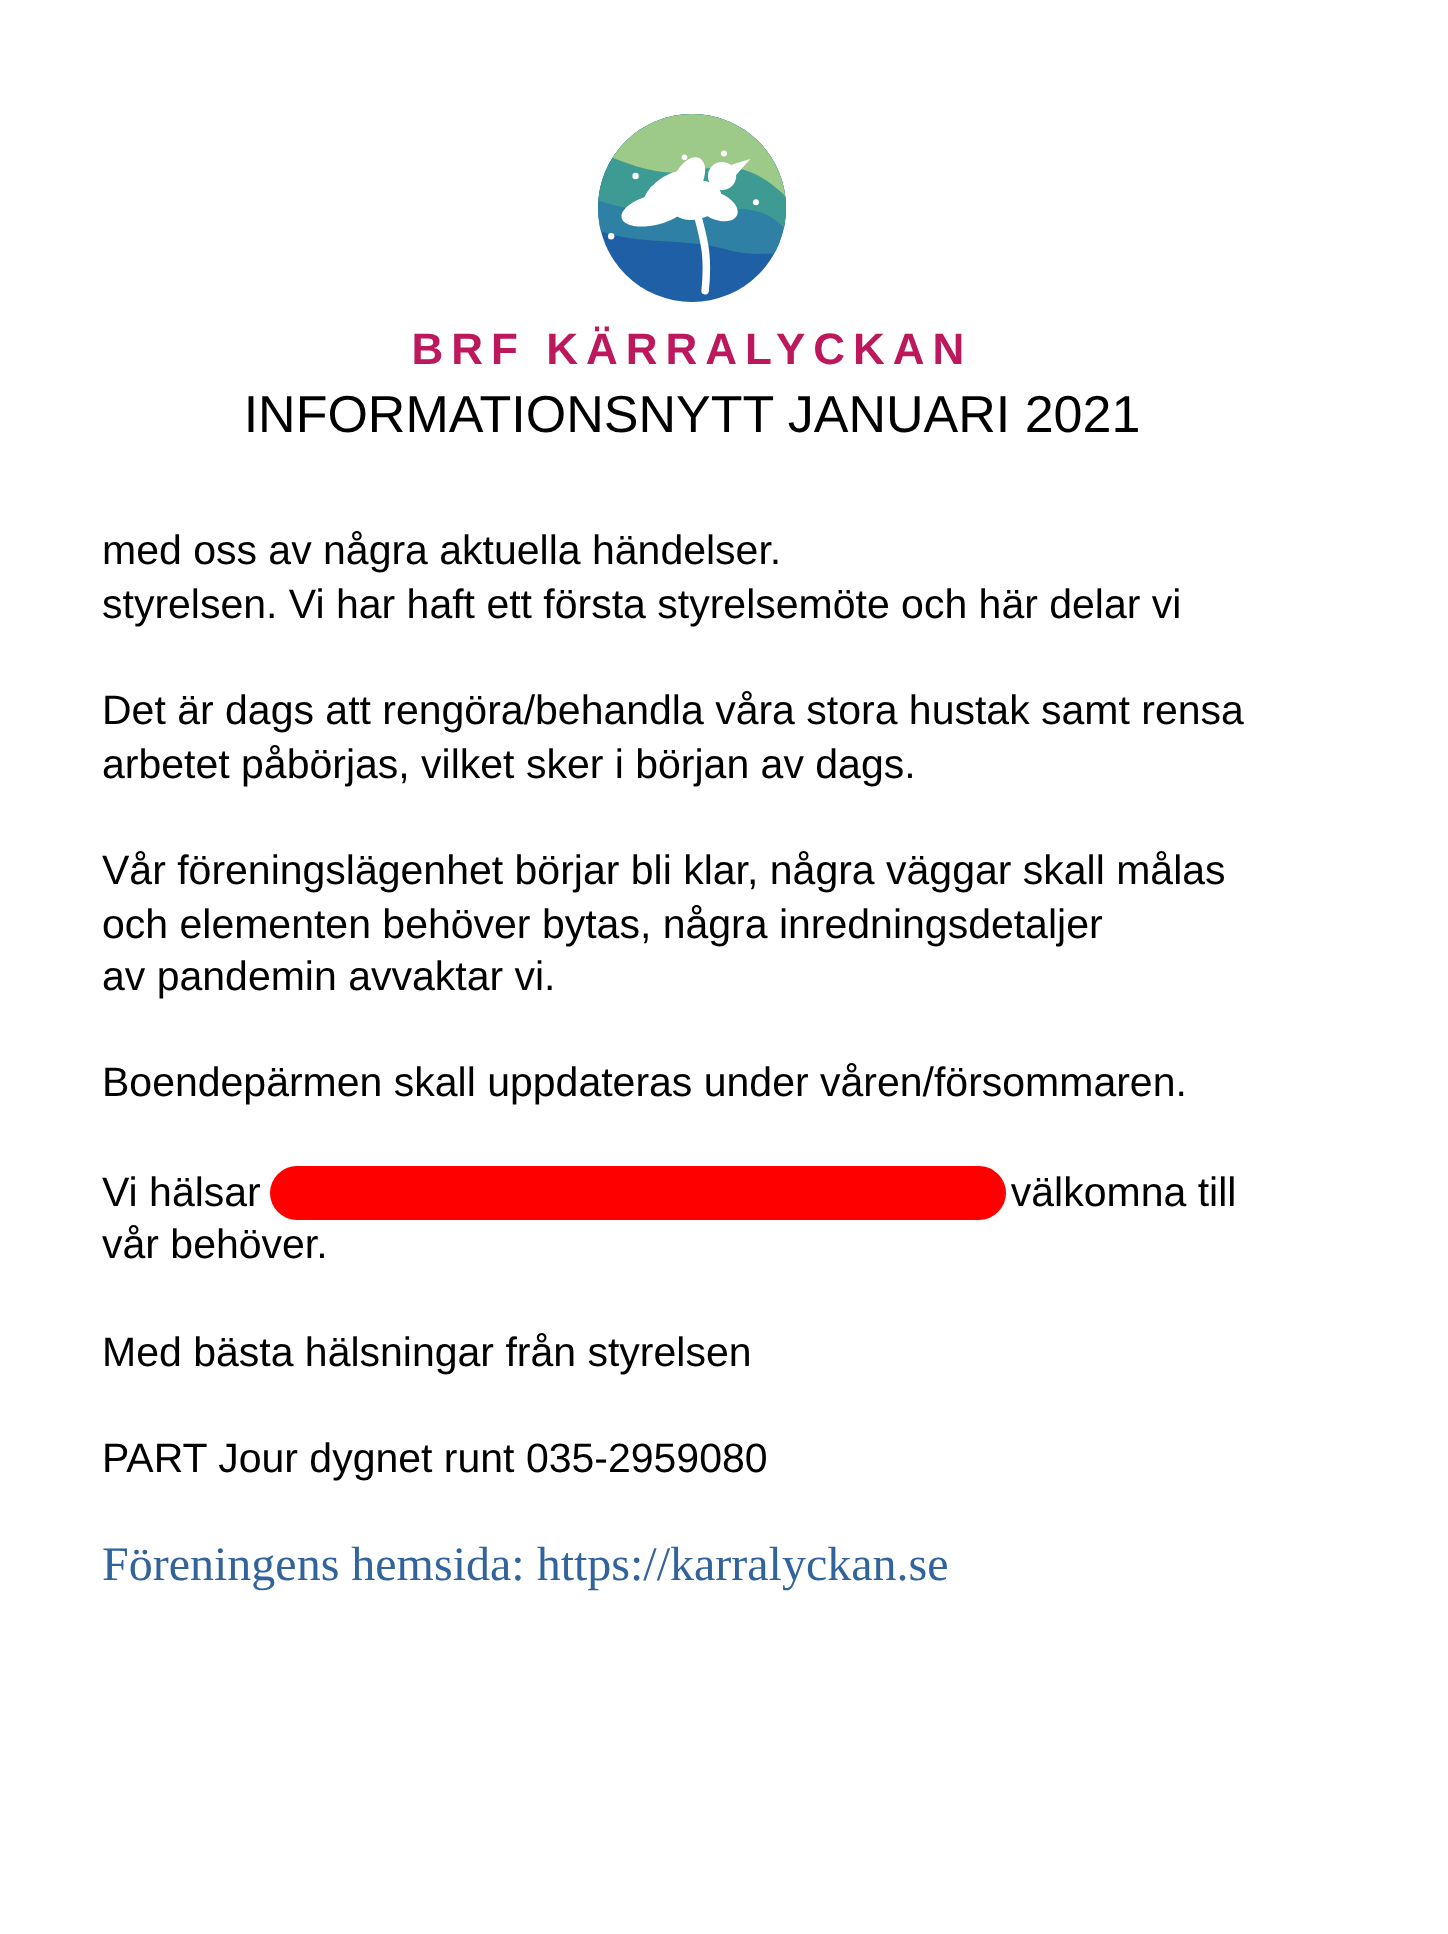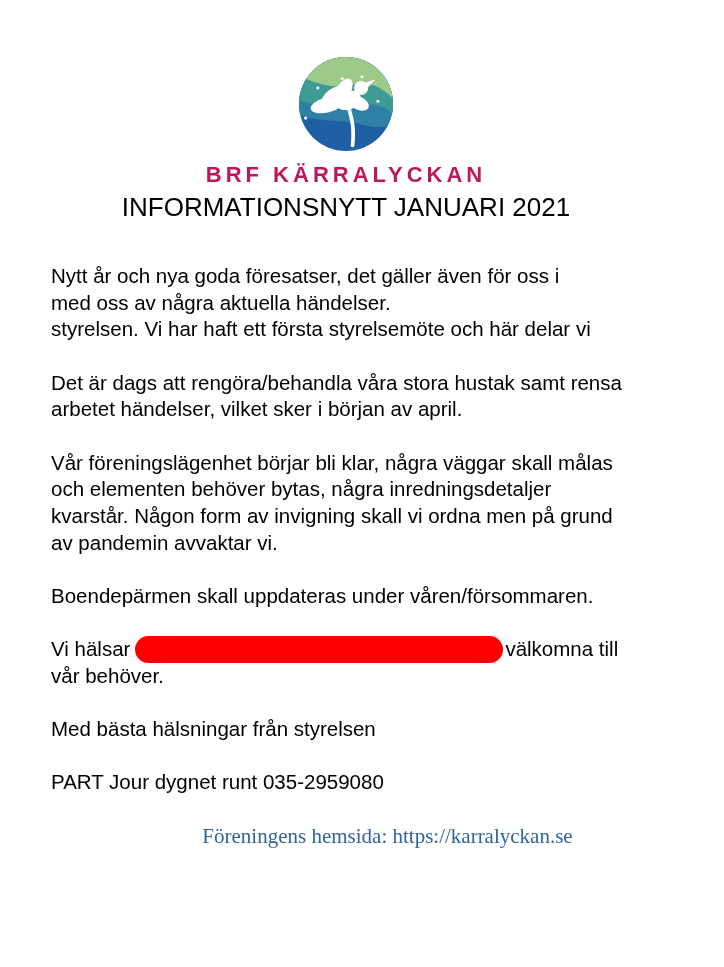--- a/index.html
+++ b/index.html
@@ -47,25 +47,24 @@
     width: 368px;
     height: 27px;
     border-radius: 13.5px;
     vertical-align: -7px;
     margin-left: 5px;
     margin-right: 2px;
   }
 
   .footer-link-line {
     font-family: "Liberation Serif", "DejaVu Serif", serif;
-    font-size: 21px;
+    font-size: 24px;
     line-height: 26px;
     margin-top: 27px;
     white-space: nowrap;
-    text-align: center;
   }
   .footer-link-line a { text-decoration: none; }
 </style>
 </head>
 <body>
 
 <div class="page">
 
   <header class="header">
     <svg class="logo" viewBox="0 0 100 100" width="94" height="94" aria-hidden="true">
@@ -97,34 +96,32 @@
       </g>
     </svg>
 
     <div class="brand" style="color: #be185d;">BRF KÄRRALYCKAN</div>
     <div class="doc-title">INFORMATIONSNYTT JANUARI 2021</div>
   </header>
 
   <main class="content">
 
     <p class="para">
-      <span class="line">Nytt år och nya goda föresatser, det gäller även för oss i</span>
       <span class="line">med oss av några aktuella händelser.</span>
       <span class="line">styrelsen. Vi har haft ett första styrelsemöte och här delar vi</span>
     </p>
 
     <p class="para">
       <span class="line">Det är dags att rengöra/behandla våra stora hustak samt rensa</span>
-      <span class="line">arbetet händelser, vilket sker i början av april.</span>
+      <span class="line">arbetet påbörjas, vilket sker i början av dags.</span>
     </p>
 
     <p class="para">
       <span class="line">Vår föreningslägenhet börjar bli klar, några väggar skall målas</span>
       <span class="line">och elementen behöver bytas, några inredningsdetaljer</span>
-      <span class="line">kvarstår. Någon form av invigning skall vi ordna men på grund</span>
       <span class="line">av pandemin avvaktar vi.</span>
     </p>
 
     <p class="para">
       <span class="line">Boendepärmen skall uppdateras under våren/försommaren.</span>
     </p>
 
     <p class="para">
       <span class="inline-line"><span>Vi hälsar</span><span class="redaction" style="background: rgb(254, 0, 0);"></span><span>välkomna till</span></span>
       <span class="line">vår behöver.</span>

